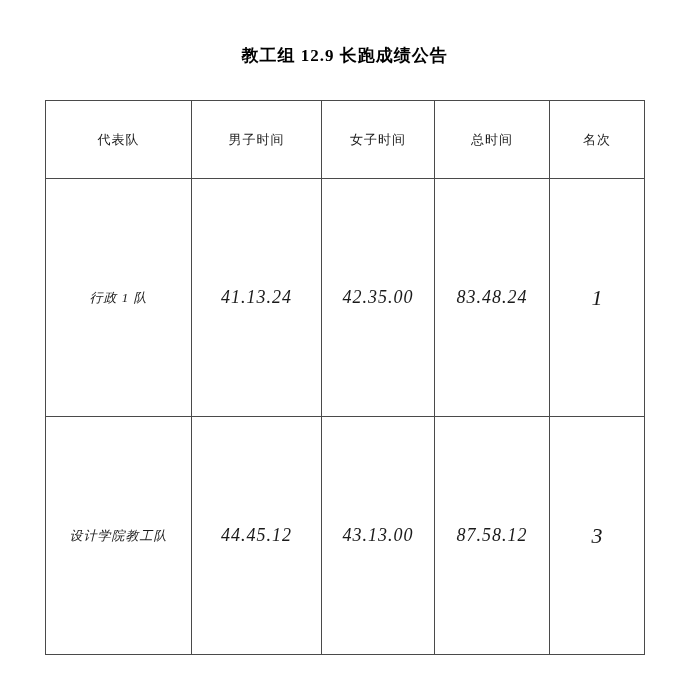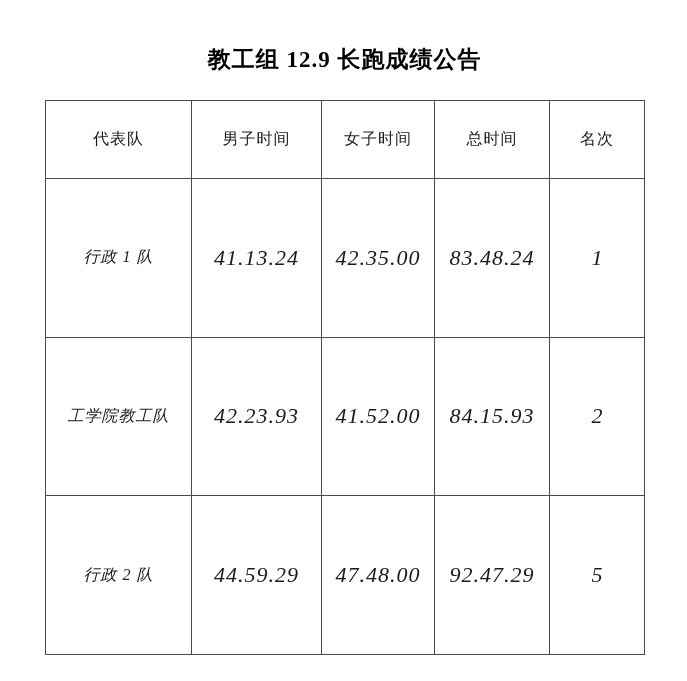--- a/index.html
+++ b/index.html
@@ -15,21 +15,21 @@
     font-family: "Liberation Serif", "DejaVu Serif", serif;
     color: #1a1a1a;
     overflow: hidden;
   }
   .doc-title {
     position: absolute;
     top: 44px;
     left: 45px;
     width: 599px;
     text-align: center;
-    font-size: 23px;
+    font-size: 17px;
     font-weight: bold;
     color: #000000;
     letter-spacing: 1px;
     white-space: nowrap;
   }
   table.results {
     position: absolute;
     top: 100px;
     left: 45px;
     width: 599px;
@@ -41,22 +41,22 @@
   table.results td {
     border: 1px solid #4a4a4a;
     text-align: center;
     vertical-align: middle;
     padding: 0;
     font-weight: normal;
     background: #ffffff;
   }
   table.results thead tr { height: 78px; }
   table.results tbody tr { height: 79px; font-style: italic; }
-  .cell-cjk  { font-size: 16px; letter-spacing: 1px; }
-  .cell-time { font-size: 22px; letter-spacing: 1px; }
+  .cell-cjk  { font-size: 13px; letter-spacing: 1px; }
+  .cell-time { font-size: 18px; letter-spacing: 1px; }
   .cell-rank { font-size: 22px; }
 </style>
 </head>
 <body>
 
 <div class="page">
 
   <div class="doc-title">教工组 12.9 长跑成绩公告</div>
 
   <table class="results">
@@ -78,29 +78,22 @@
     </thead>
     <tbody>
         <tr>
           <td class="cell-cjk">行政 1 队</td>
           <td class="cell-time">41.13.24</td>
           <td class="cell-time">42.35.00</td>
           <td class="cell-time">83.48.24</td>
           <td class="cell-rank">1</td>
         </tr>
         <tr>
-          <td class="cell-cjk">工学院教工队</td>
-          <td class="cell-time">42.23.93</td>
-          <td class="cell-time">41.52.00</td>
-          <td class="cell-time">84.15.93</td>
-          <td class="cell-rank">2</td>
-        </tr>
-        <tr>
-          <td class="cell-cjk">行政 2 队</td>
-          <td class="cell-time">44.59.29</td>
-          <td class="cell-time">47.48.00</td>
-          <td class="cell-time">92.47.29</td>
-          <td class="cell-rank">5</td>
+          <td class="cell-cjk">设计学院教工队</td>
+          <td class="cell-time">44.45.12</td>
+          <td class="cell-time">43.13.00</td>
+          <td class="cell-time">87.58.12</td>
+          <td class="cell-rank">3</td>
         </tr>
       </tbody>
   </table>
 
 </div>
 
 </body></html>

